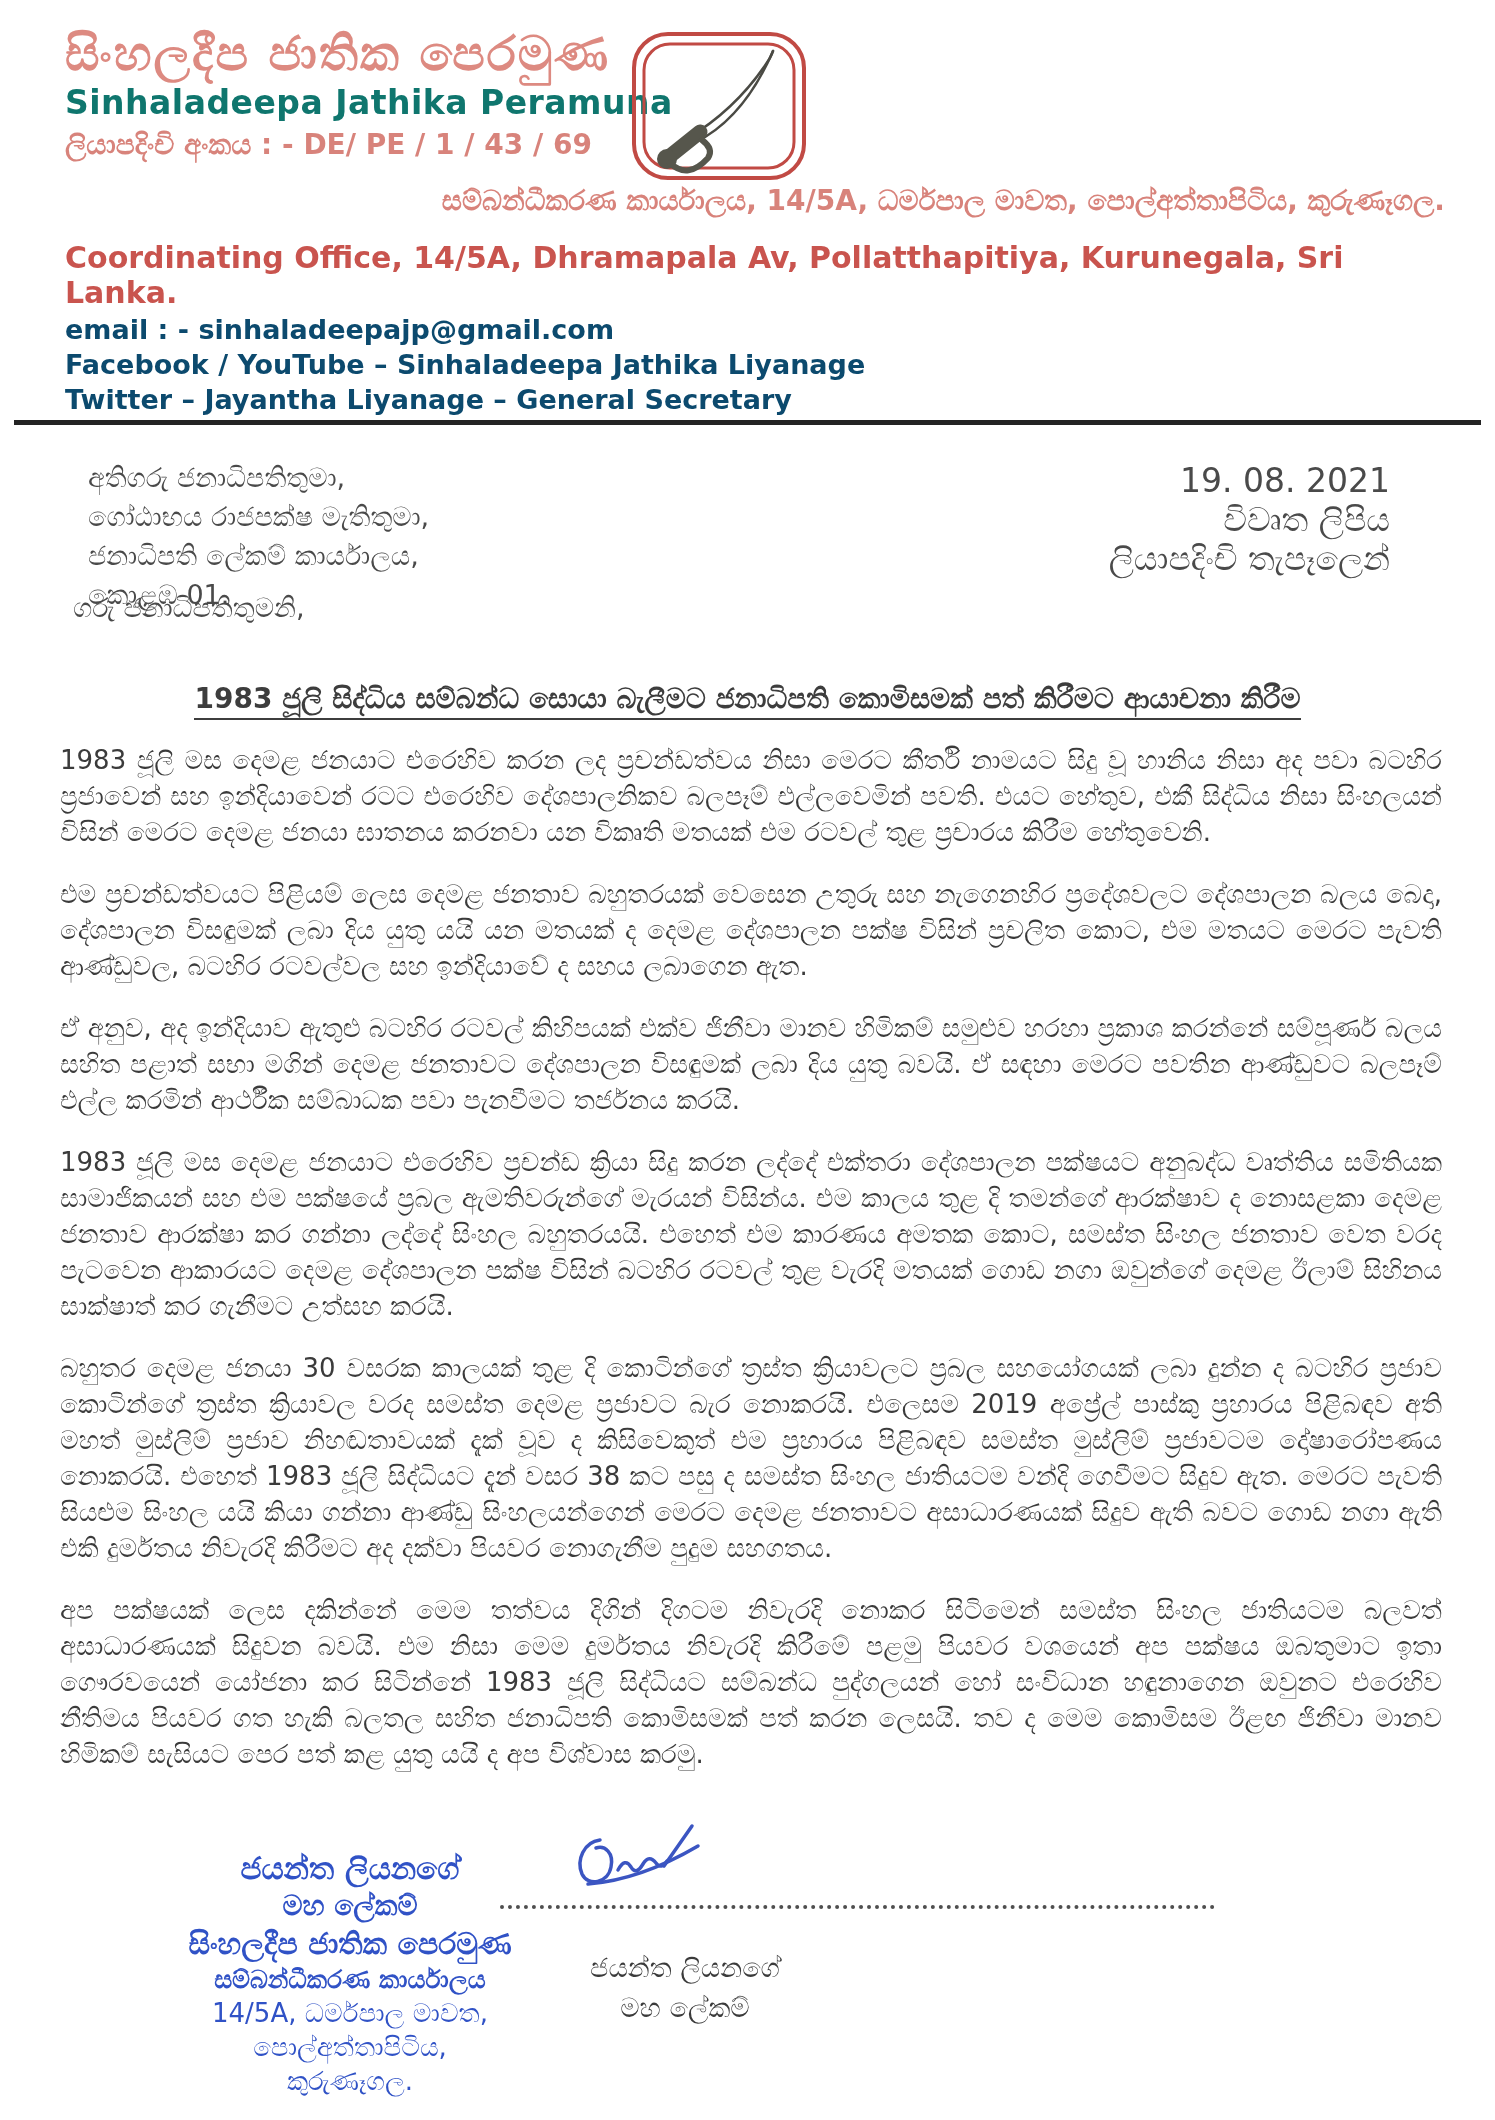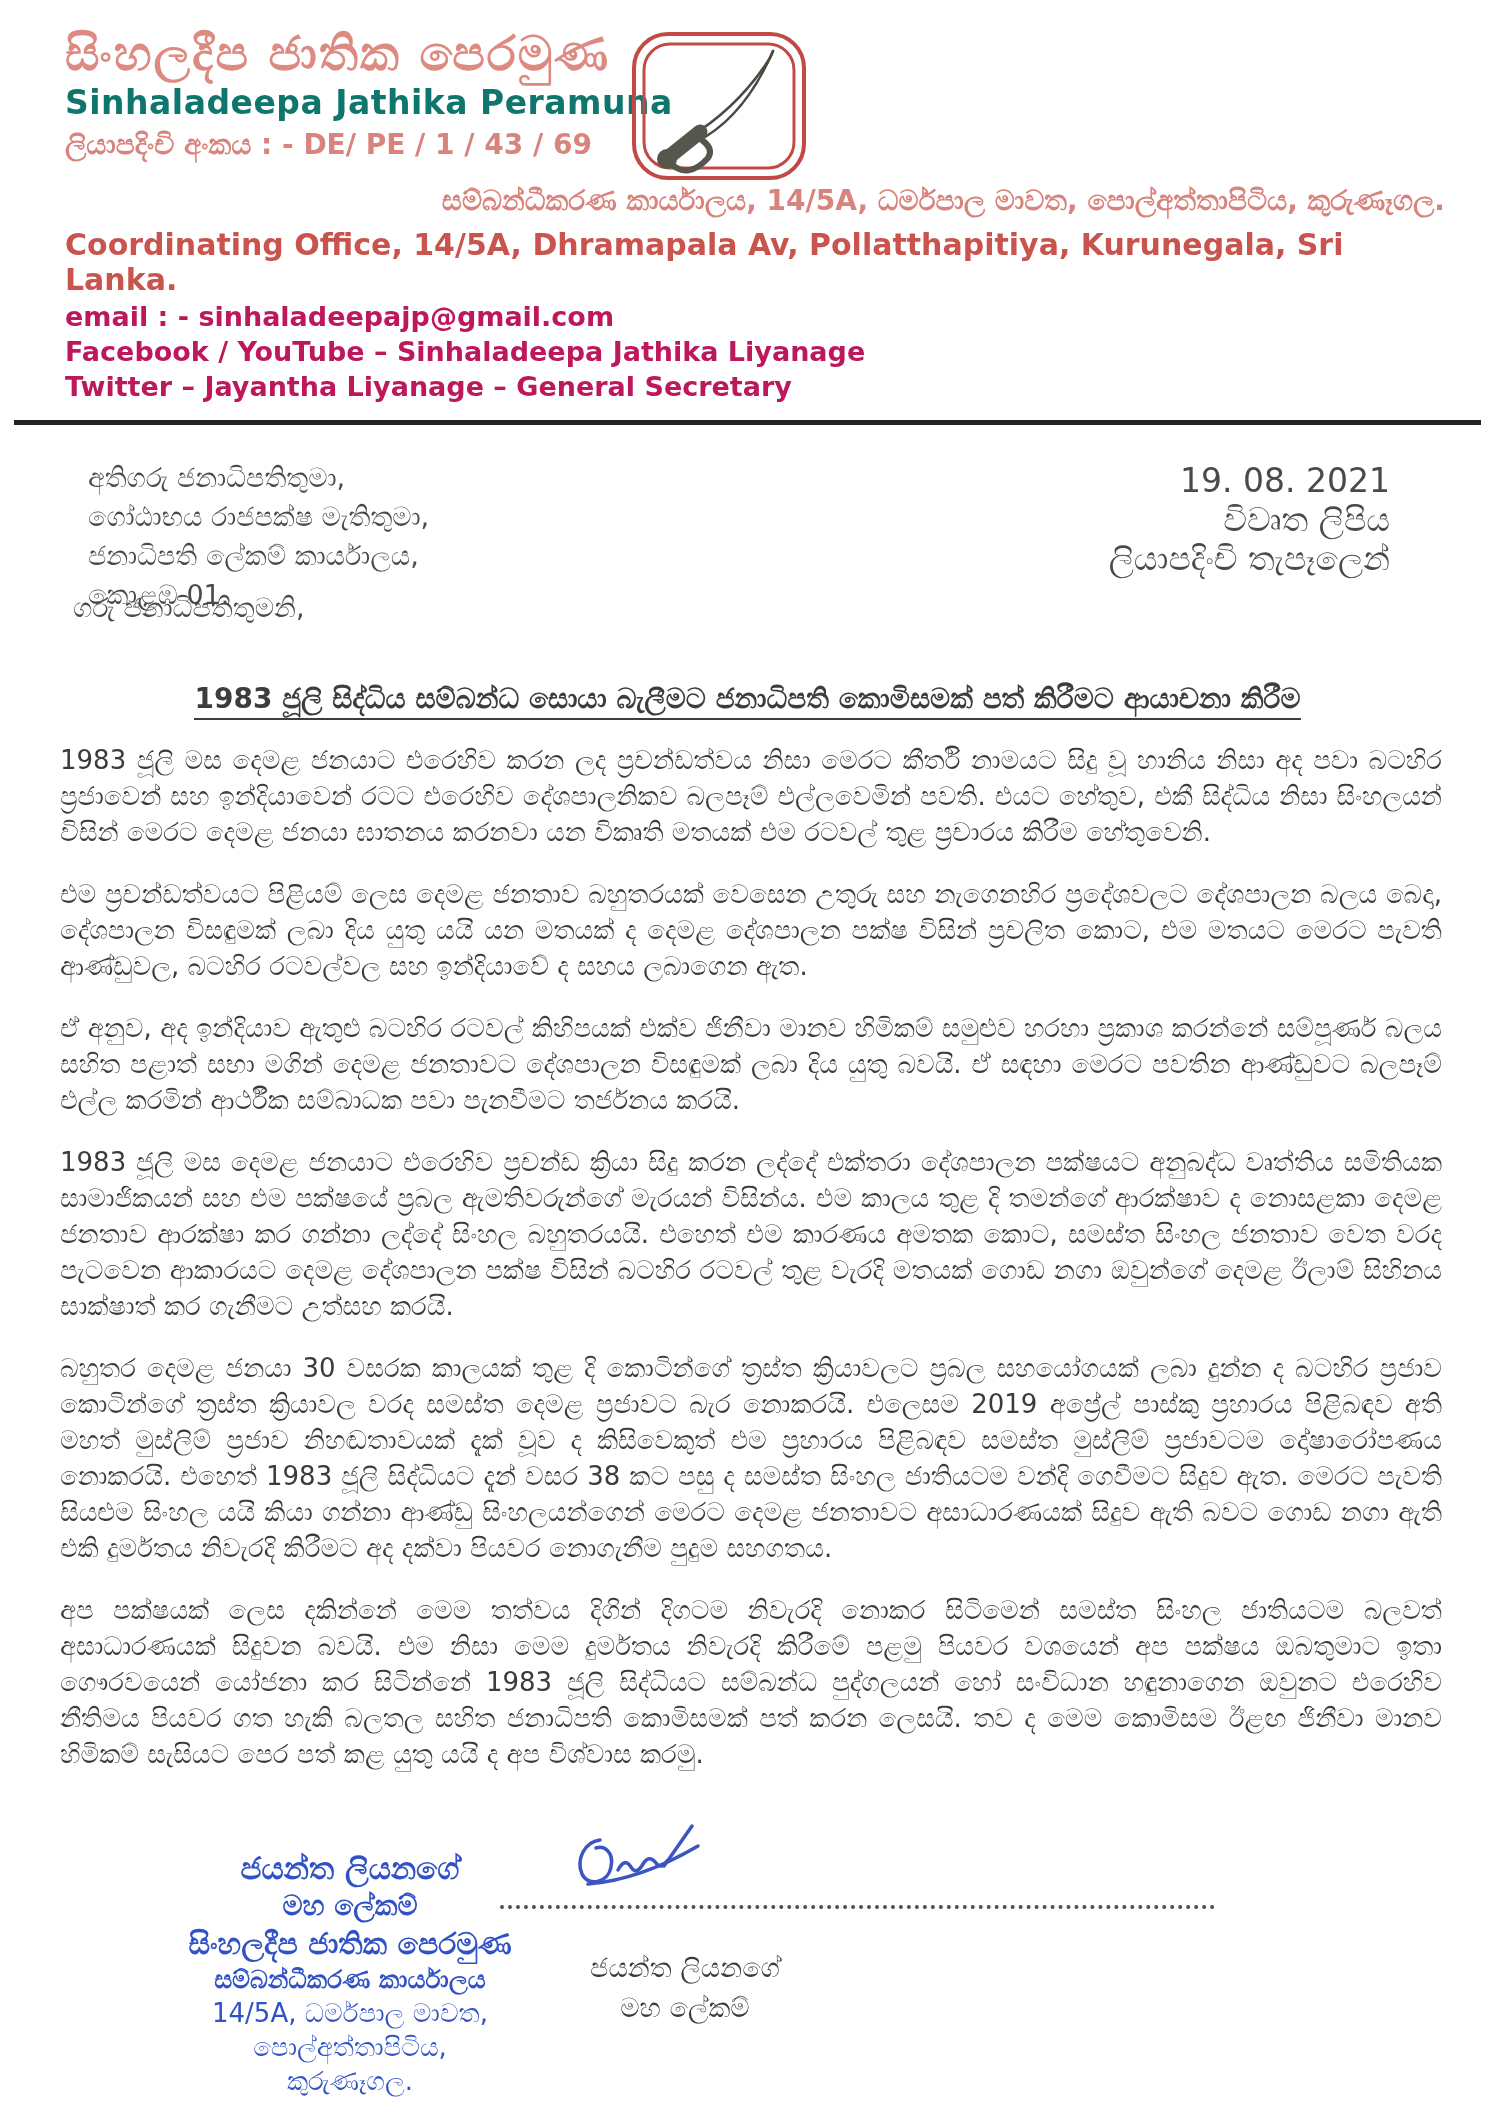--- a/index.html
+++ b/index.html
@@ -16,23 +16,23 @@
   .org-name-si{
     font-size:48px;font-weight:bold;color:#dd8a81;
     letter-spacing:2px;line-height:1.15;
   }
   .org-name-en{
     font-size:33px;font-weight:bold;color:#0f766e;
     letter-spacing:.5px;margin-top:2px;
   }
   .reg-line{font-size:28px;font-weight:bold;color:#d8837b;margin-top:6px;}
   .addr-si{font-size:28px;font-weight:bold;color:#d8837b;margin-top:22px;text-align:right;}
-  .addr-en{font-size:30px;font-weight:bold;color:#c9544e;margin-top:9px;}
+  .addr-en{font-size:30px;font-weight:bold;color:#c9544e;margin-top:22px;}
   .phone-line{font-size:29px;font-weight:bold;color:#cf6059;margin-top:5px;}
-  .email-line,.fb-line,.tw-line{font-size:27px;font-weight:bold;color:#be185d;margin-top:4px;}
+  .email-line,.fb-line,.tw-line{font-size:27px;font-weight:bold;color:#0c4a6e;margin-top:4px;}
   
   .logo{position:absolute;left:630px;top:30px;width:178px;height:152px;}
   
   .top-rule{position:absolute;left:14px;top:420px;width:1467px;height:5px;background:#232323;}
   
   .recipient{position:absolute;left:88px;top:458px;font-size:27px;line-height:39px;color:#4a4a4a;}
   .meta{position:absolute;left:1045px;top:461px;width:345px;text-align:right;
         font-size:33px;line-height:39px;color:#4a4a4a;}
   .salutation{position:absolute;left:73px;top:592px;font-size:27px;color:#4a4a4a;}
   .subject-wrap{position:absolute;left:0;top:682px;width:1495px;text-align:center;}

